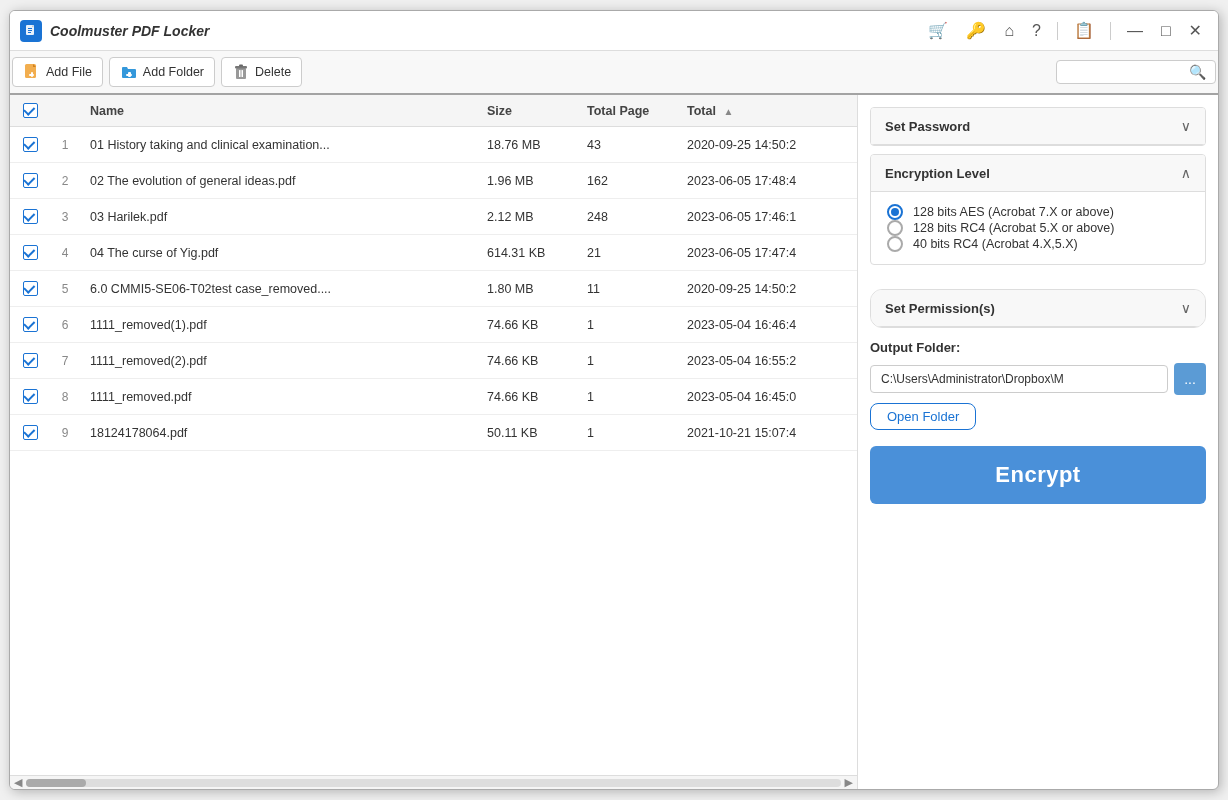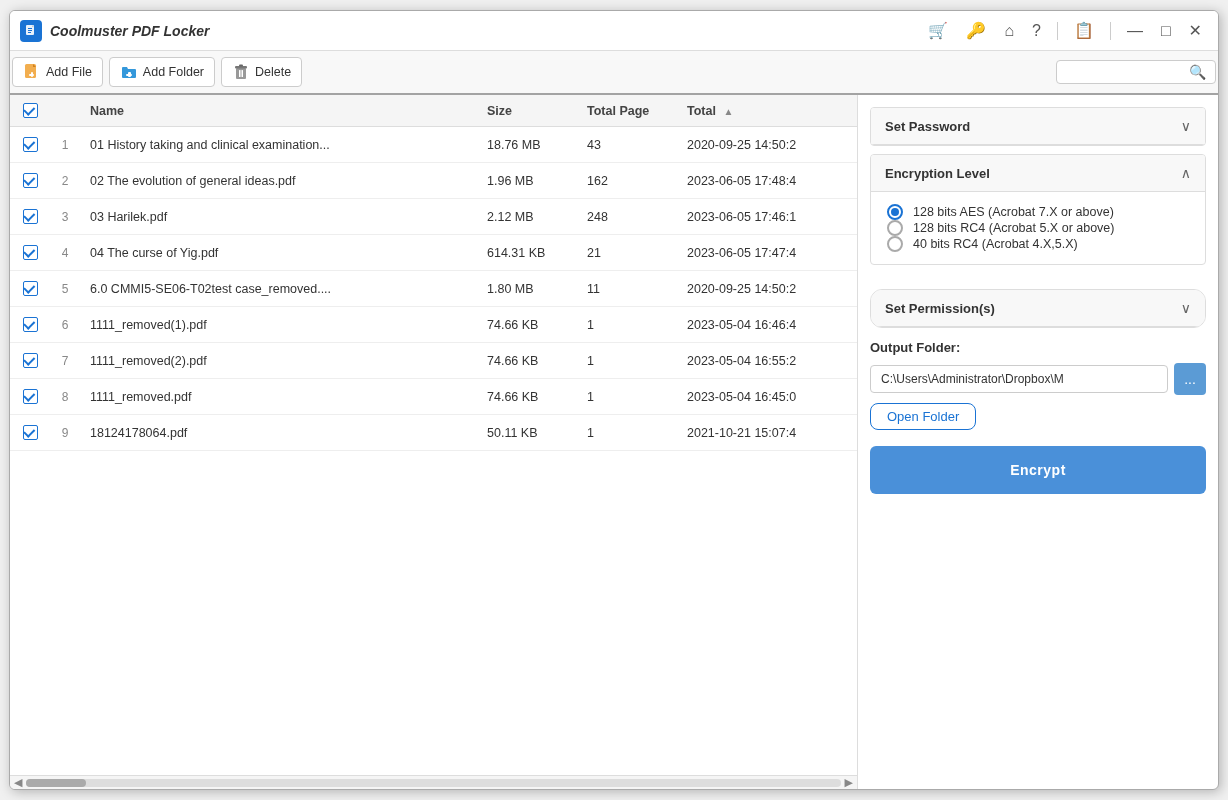--- a/index.html
+++ b/index.html
@@ -415,21 +415,21 @@
       cursor: pointer;
       align-self: flex-start;
     }
 
     .encrypt-btn {
       background: #4a90d9;
       color: white;
       border: none;
       border-radius: 6px;
       padding: 16px;
-      font-size: 14px;
+      font-size: 22px;
       font-weight: 600;
       cursor: pointer;
       width: 100%;
       margin-top: 8px;
       letter-spacing: 0.5px;
     }
 
     
     .file-table::-webkit-scrollbar { width: 12px; }
     .file-table::-webkit-scrollbar-track { background: #f1f1f1; }

